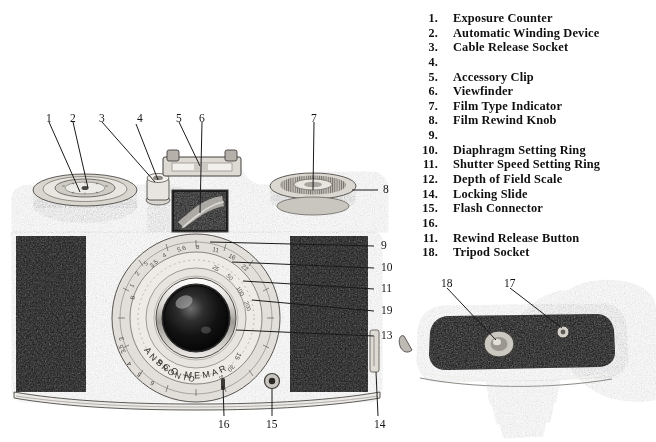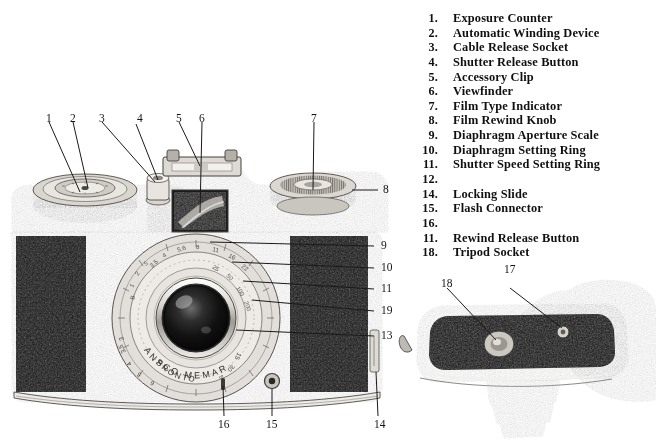--- a/index.html
+++ b/index.html
@@ -399,70 +399,69 @@
     <span class="callout-num" style="left:381px;top:283px">11</span>
     <span class="callout-num" style="left:381px;top:305px">19</span>
     <span class="callout-num" style="left:381px;top:330px">13</span>
     <span class="callout-num" style="left:374px;top:419px">14</span>
     <span class="callout-num" style="left:266px;top:419px">15</span>
     <span class="callout-num" style="left:218px;top:419px">16</span>
   </div>
 
   <div>
     <span class="callout-num" style="left:441px;top:278px">18</span>
-    <span class="callout-num" style="left:504px;top:264px">17</span>
+    <span class="callout-num" style="left:504px;top:278px">17</span>
   </div>
 
   <div id="legend">
     <div class="legend-row">
       <span class="legend-num">1.</span>
       <span class="legend-label">Exposure Counter</span>
     </div>
     <div class="legend-row">
       <span class="legend-num">2.</span>
       <span class="legend-label">Automatic Winding Device</span>
     </div>
     <div class="legend-row">
       <span class="legend-num">3.</span>
       <span class="legend-label">Cable Release Socket</span>
     </div>
     <div class="legend-row">
       <span class="legend-num">4.</span>
-      <span class="legend-label">Shutter Release Button</span>
     </div>
     <div class="legend-row">
       <span class="legend-num">5.</span>
       <span class="legend-label">Accessory Clip</span>
     </div>
     <div class="legend-row">
       <span class="legend-num">6.</span>
       <span class="legend-label">Viewfinder</span>
     </div>
     <div class="legend-row">
       <span class="legend-num">7.</span>
       <span class="legend-label">Film Type Indicator</span>
     </div>
     <div class="legend-row">
       <span class="legend-num">8.</span>
       <span class="legend-label">Film Rewind Knob</span>
     </div>
     <div class="legend-row">
       <span class="legend-num">9.</span>
-      <span class="legend-label">Diaphragm Aperture Scale</span>
     </div>
     <div class="legend-row">
       <span class="legend-num">10.</span>
       <span class="legend-label">Diaphragm Setting Ring</span>
     </div>
     <div class="legend-row">
       <span class="legend-num">11.</span>
       <span class="legend-label">Shutter Speed Setting Ring</span>
     </div>
     <div class="legend-row">
       <span class="legend-num">12.</span>
+      <span class="legend-label">Depth of Field Scale</span>
     </div>
     <div class="legend-row">
       <span class="legend-num">14.</span>
       <span class="legend-label">Locking Slide</span>
     </div>
     <div class="legend-row">
       <span class="legend-num">15.</span>
       <span class="legend-label">Flash Connector</span>
     </div>
     <div class="legend-row">

